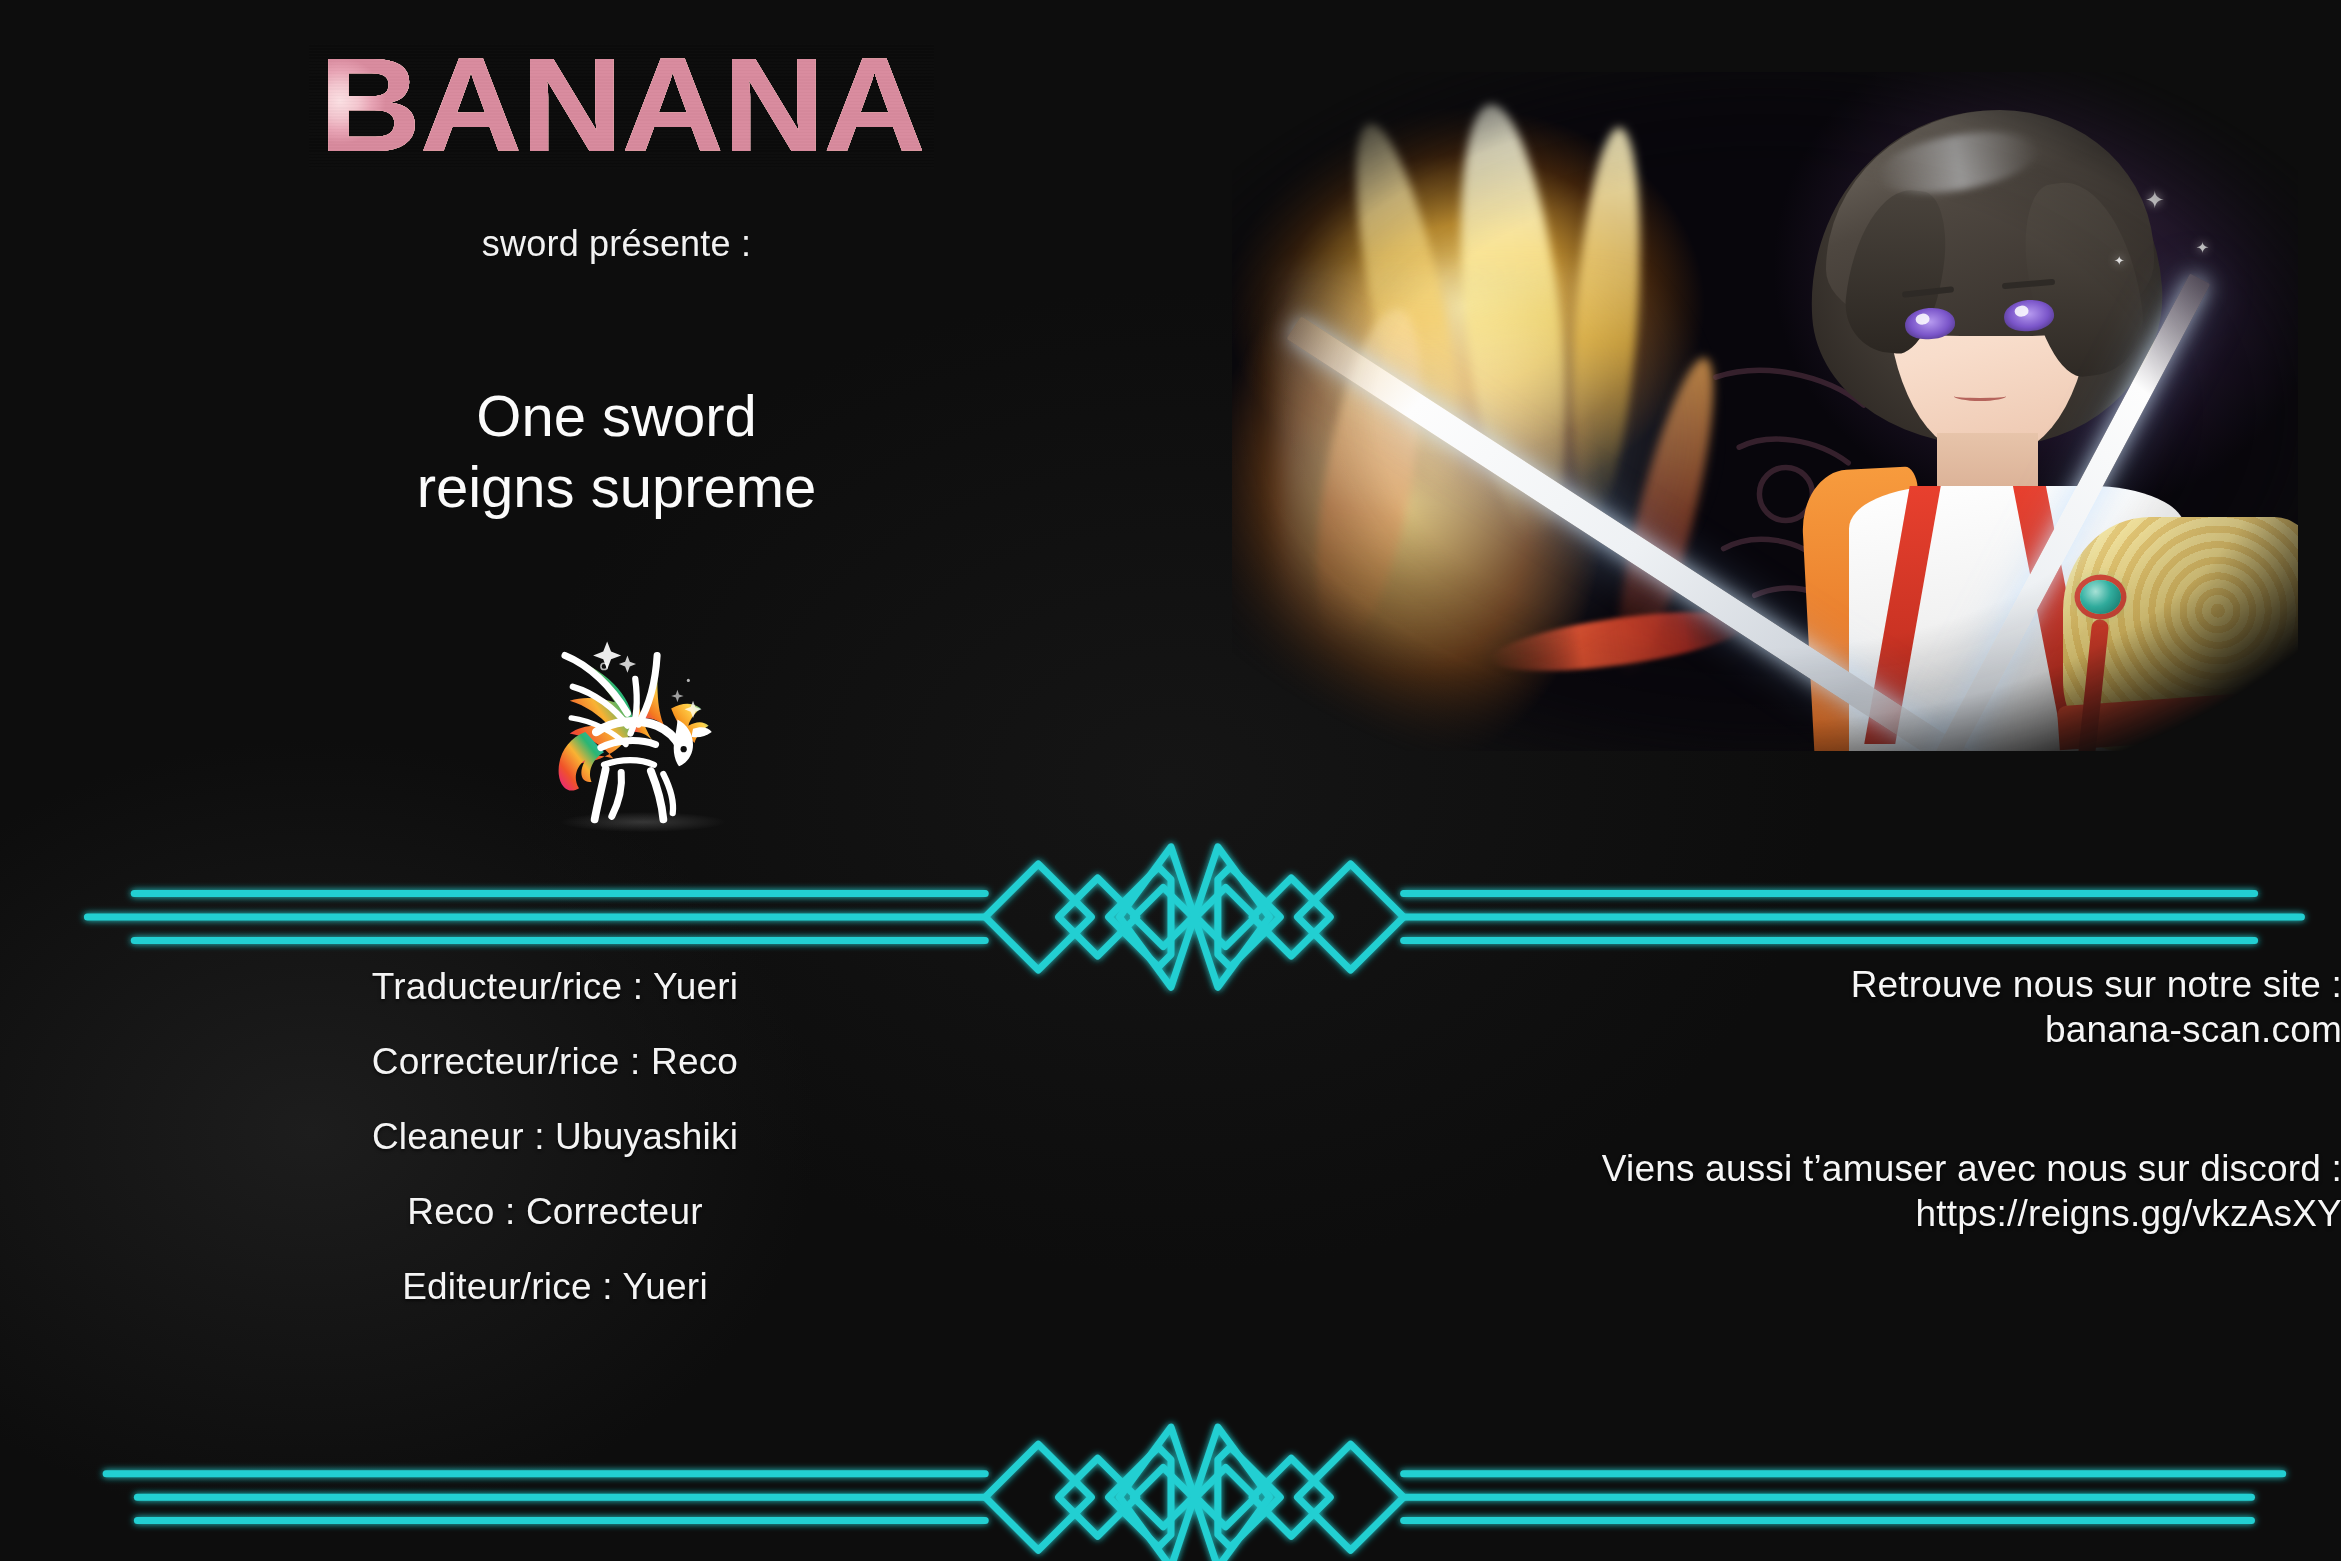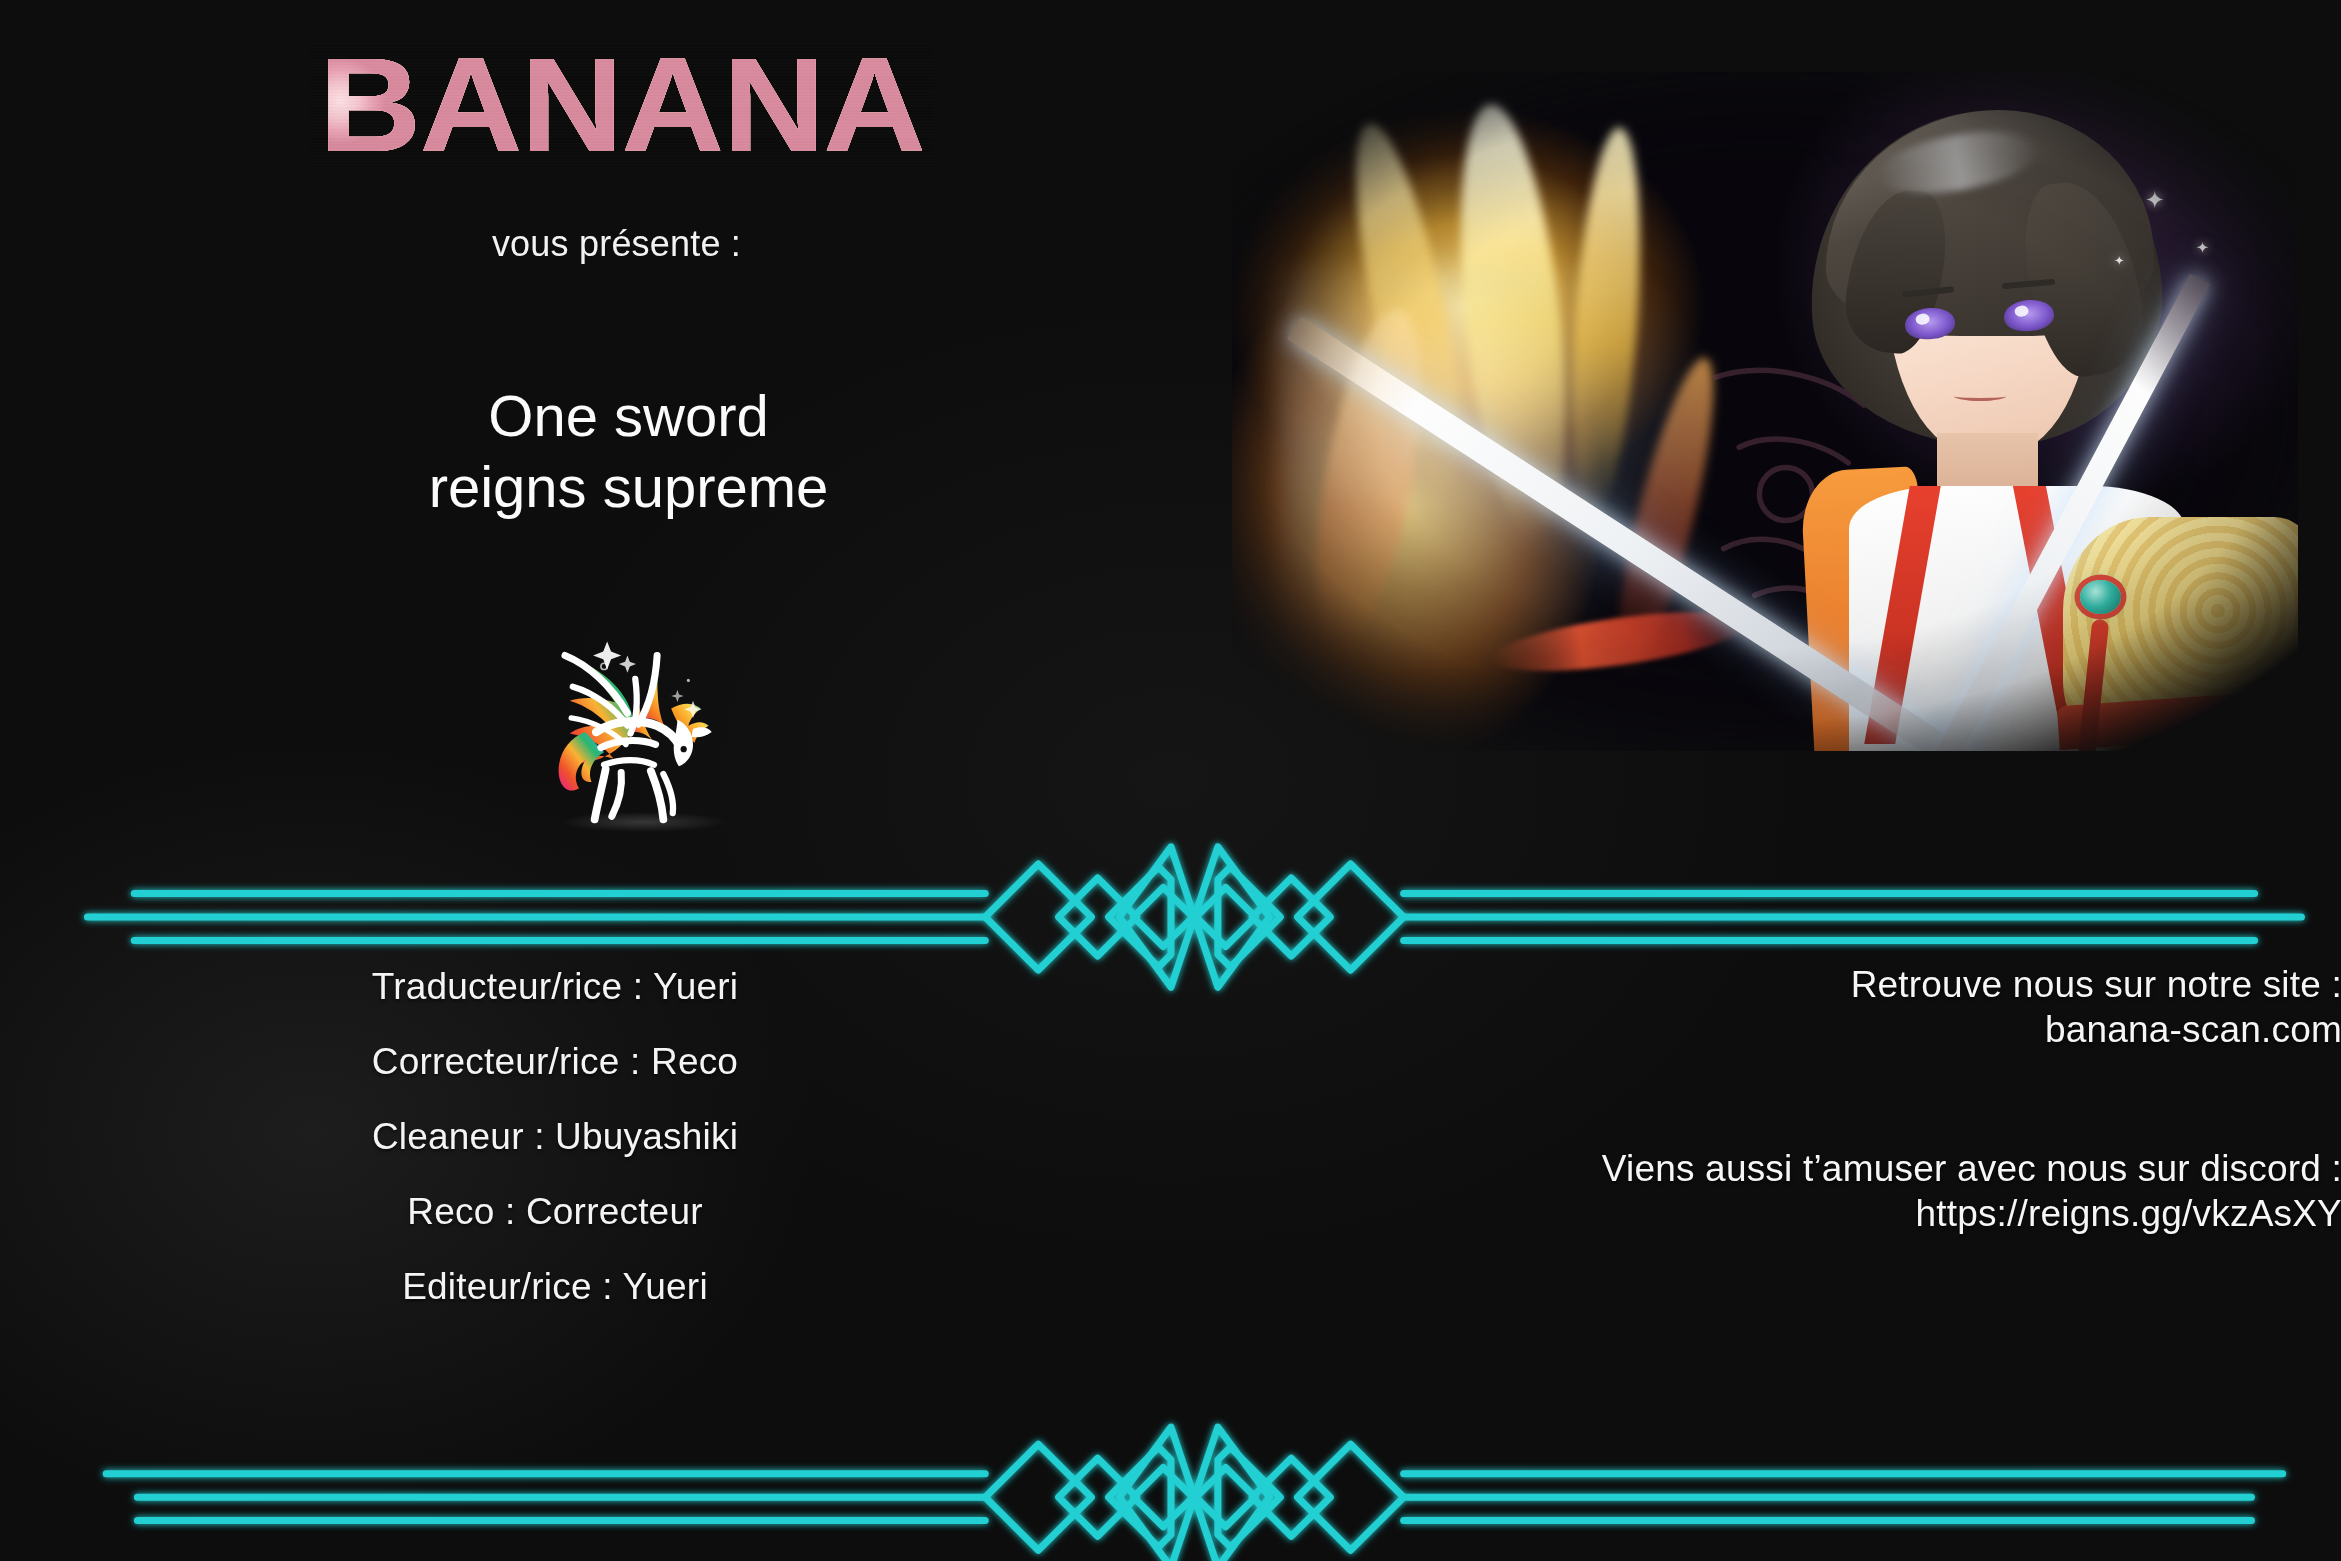--- a/index.html
+++ b/index.html
@@ -69,21 +69,20 @@
   }
 
   .series-title {
     position:absolute; left:0; top:381px; width:1233px;
     text-align:center;
     color:#fbfbfb;
     font-size:58px;
     font-weight:300;
     line-height:1.22;
     letter-spacing:0px;
-    margin-left:12px;
   }
 
   .pegasus {
     position:absolute; left:540px; top:621px;
     width:203px; height:211px;
   }
   .pegasus svg { display:block; width:100%; height:100%; }
   .peg-shadow {
     position:absolute; left:561px; top:812px;
     width:164px; height:20px;
@@ -293,21 +292,21 @@
 </head>
 <body>
 
 <div class="page">
 
   <div class="logo-block">
     <div class="logo-word">BANANA</div>
     <div class="logo-shade"></div>
   </div>
 
-  <div class="presente">vous présente :</div>
+  <div class="presente">sword présente :</div>
 
   <div class="series-title">
     <div>One sword</div>
     <div>reigns supreme</div>
   </div>
 
   <div class="pegasus">
     <svg viewBox="0 0 260 270" xmlns="http://www.w3.org/2000/svg">
       <defs>
         <linearGradient id="rb1" x1="0" y1="1" x2="1" y2="0">

